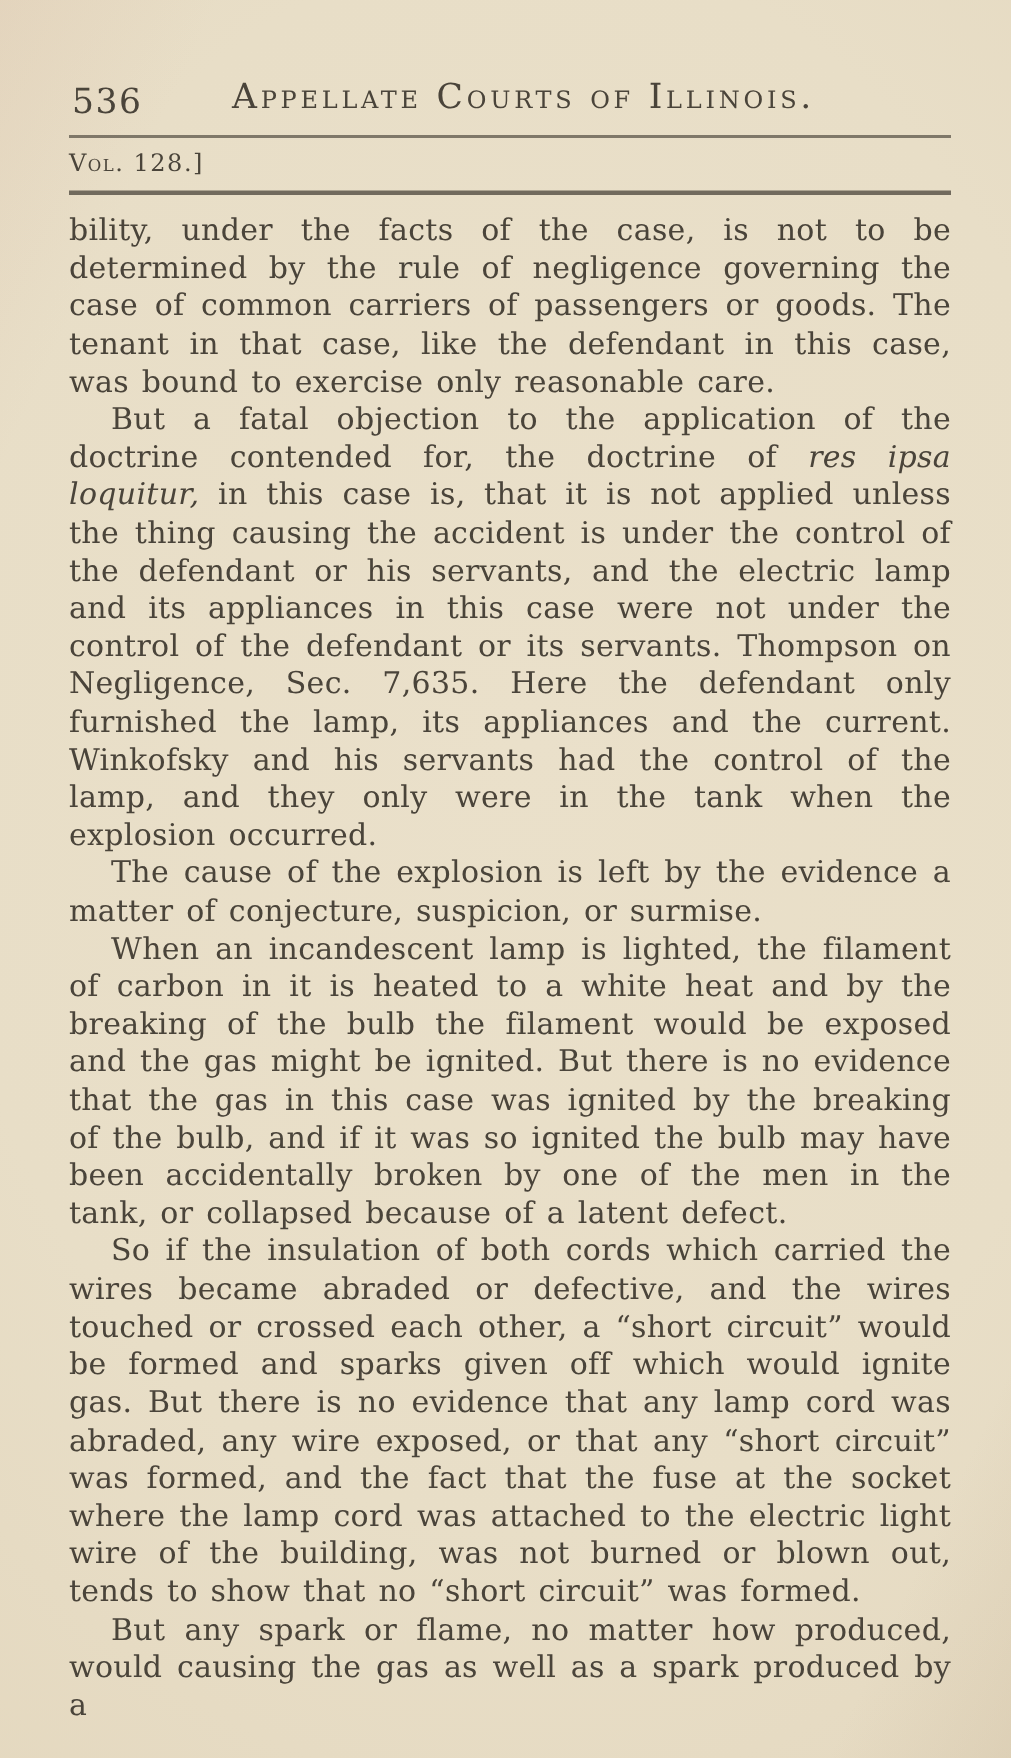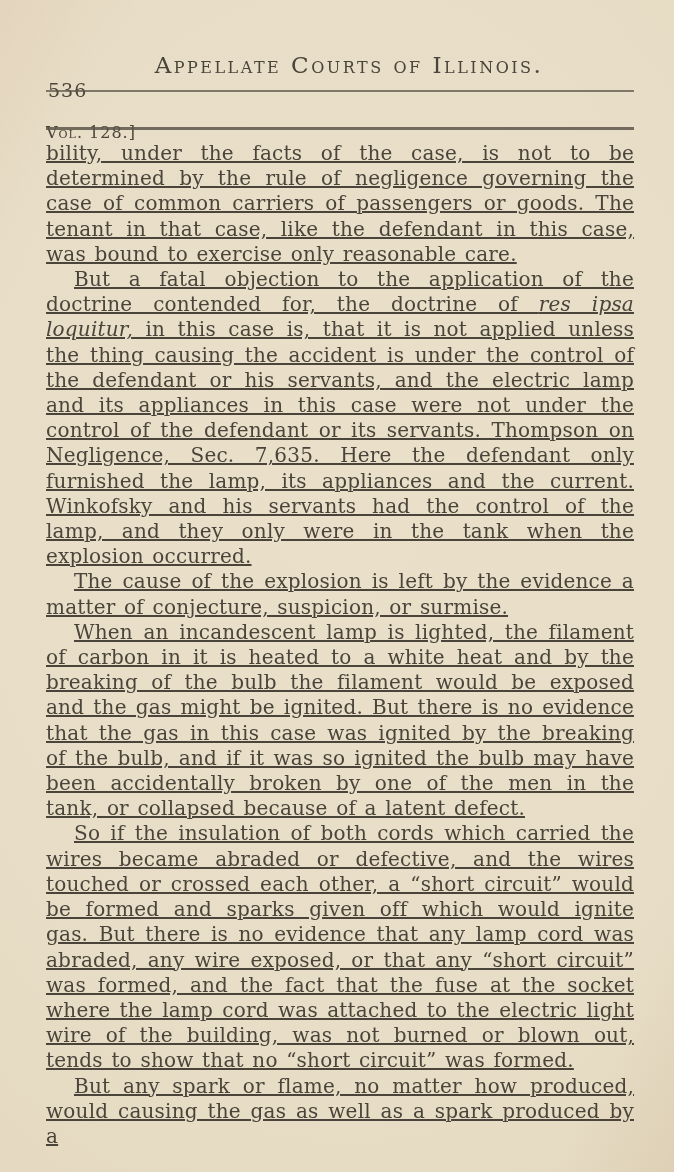--- a/index.html
+++ b/index.html
@@ -34,23 +34,22 @@
     position: absolute;
     top: 52px;
     left: 46px;
     width: 588px;
     height: 32px;
   }
   .page-number {
     position: absolute;
     left: 2px;
     top: 3px;
-    font-size: 19px;
+    font-size: 23px;
     letter-spacing: 1px;
-    margin-top: 24px;
   }
   .running-title {
     position: absolute;
     left: 88px;
     right: 70px;
     top: 0;
     text-align: center;
     font-size: 23px;
     font-variant: small-caps;
     letter-spacing: 2.5px;
@@ -72,42 +71,40 @@
     left: 46px;
     width: 588px;
     display: flex;
     align-items: baseline;
     font-size: 16px;
   }
   .volume-label {
     font-variant: small-caps;
     letter-spacing: 1px;
     white-space: nowrap;
-    margin-top: 24px;
   }
   .case-title {
     flex: 1;
     text-align: center;
     padding-right: 60px;
     letter-spacing: 0.8px;
     word-spacing: 3px;
     white-space: nowrap;
   }
 
   .body-text {
     position: absolute;
     top: 141px;
     left: 46px;
     width: 588px;
     text-align: justify;
     font-size: 20px;
     line-height: 25.2px;
     letter-spacing: 0.2px;
     word-spacing: 2px;
-    text-decoration: underline;
   }
   .body-text p {
     margin: 0;
     padding: 0;
   }
   .body-text p.indent {
     text-indent: 28px;
   }
   .italic { font-style: italic; }
 </style>

